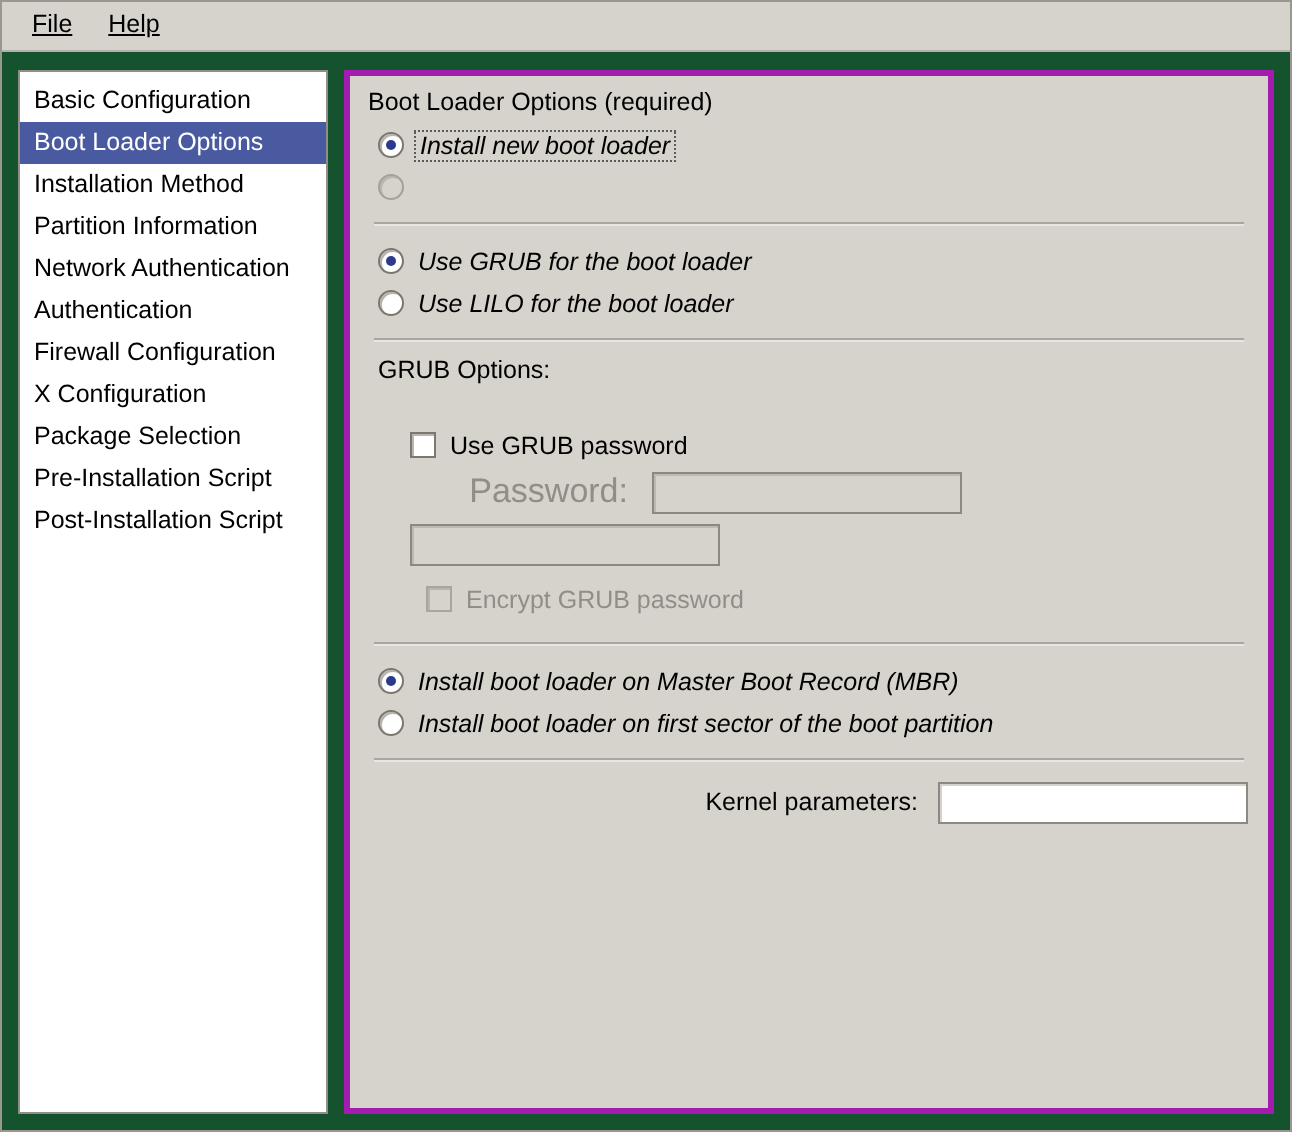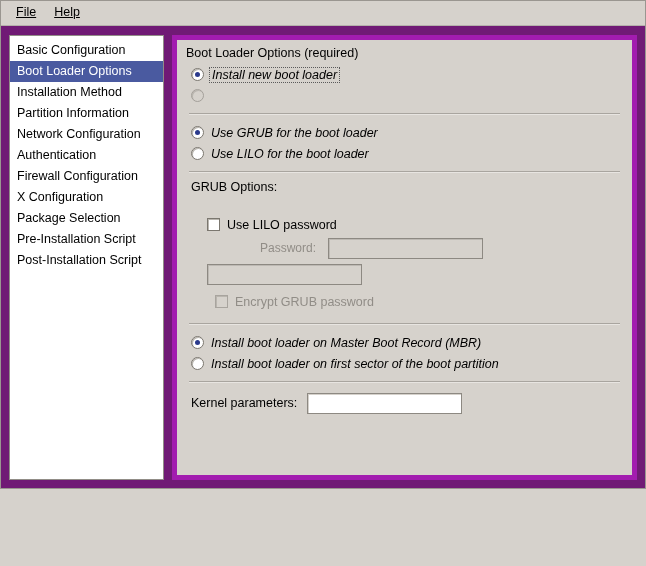--- a/index.html
+++ b/index.html
@@ -11,22 +11,22 @@
     height: 566px;
     background: #d6d2cc;
     font-family: "Liberation Sans", sans-serif;
     font-size: 12.5px;
     color: #000000;
     overflow: hidden;
   }
   .window {
     position: relative;
     width: 646px;
-    height: 489px;
-    background: #701a75;
+    height: 566px;
+    background: #14532d;
     box-sizing: border-box;
     border: 1px solid #9a9690;
   }
   
   .menubar {
     height: 25px;
     background: #d6d2cc;
     border-bottom: 1px solid #b5b1ab;
     display: flex;
     align-items: center;
@@ -74,21 +74,21 @@
     cursor: default;
   }
   .list-item.selected {
     background: #4a5aa0;
     color: #ffffff;
   }
   
   .panel {
     flex: 1;
     background: #d6d2cc;
-    border: 5px solid #a21caf;
+    border: 3px solid #a21caf;
     box-sizing: border-box;
     position: relative;
     padding: 0;
   }
   .group-title {
     position: absolute;
     top: 6px;
     left: 9px;
     font-size: 12.5px;
     color: #000;
@@ -178,21 +178,21 @@
     padding-left: 4px;
     margin-bottom: 20px;
   }
   .field-row {
     display: flex;
     align-items: center;
     height: 26px;
     padding-left: 20px;
   }
   .field-label {
-    font-size: 12px;
+    font-size: 17px;
     width: 121px;
     text-align: right;
     padding-right: 12px;
     box-sizing: border-box;
     color: #918d87;
     white-space: nowrap;
   }
   .textfield {
     height: 21px;
     background: #d6d2cc;
@@ -205,20 +205,21 @@
     border: 1px solid #8d8982;
     box-shadow: inset 1px 1px 0 #d5d1cb;
   }
   .pw-field { width: 155px; }
   .kernel-row {
     display: flex;
     align-items: center;
     height: 26px;
     padding-left: 4px;
     margin-top: 4px;
+    justify-content: flex-end;
   }
   .kernel-label {
     font-size: 12.5px;
     color: #000;
     margin-right: 10px;
     white-space: nowrap;
   }
   .kernel-field { width: 155px; }
 </style>
 </head>
@@ -231,21 +232,21 @@
     <div class="menu-item"><span class="u">Help</span></div>
   </div>
 
   <div class="content">
 
     <div class="listbox">
       <div class="list-item"><span>Basic Configuration</span></div>
       <div class="list-item selected"><span>Boot Loader Options</span></div>
       <div class="list-item"><span>Installation Method</span></div>
       <div class="list-item"><span>Partition Information</span></div>
-      <div class="list-item"><span>Network Configuration</span></div>
+      <div class="list-item"><span>Network Authentication</span></div>
       <div class="list-item"><span>Authentication</span></div>
       <div class="list-item"><span>Firewall Configuration</span></div>
       <div class="list-item"><span>X Configuration</span></div>
       <div class="list-item"><span>Package Selection</span></div>
       <div class="list-item"><span>Pre-Installation Script</span></div>
       <div class="list-item"><span>Post-Installation Script</span></div>
     </div>
 
     <div class="panel">
       <div class="group-title">Boot Loader Options (required)</div>
@@ -270,21 +271,21 @@
           <span class="radio"></span>
           <span class="lbl">Use LILO for the boot loader</span>
         </div>
 
         <div class="sep"></div>
 
         <div class="subgroup-title">GRUB Options:</div>
 
         <div class="row indent2">
           <span class="checkbox"></span>
-          <span class="lbl">Use LILO password</span>
+          <span class="lbl">Use GRUB password</span>
         </div>
 
         <div class="field-row">
           <span class="field-label">Password:</span>
           <input class="textfield pw-field" type="password" disabled="" value="" style="">
         </div>
         <div class="field-row">
           <input class="textfield pw-field" type="password" disabled="" value="" style="">
         </div>
 

